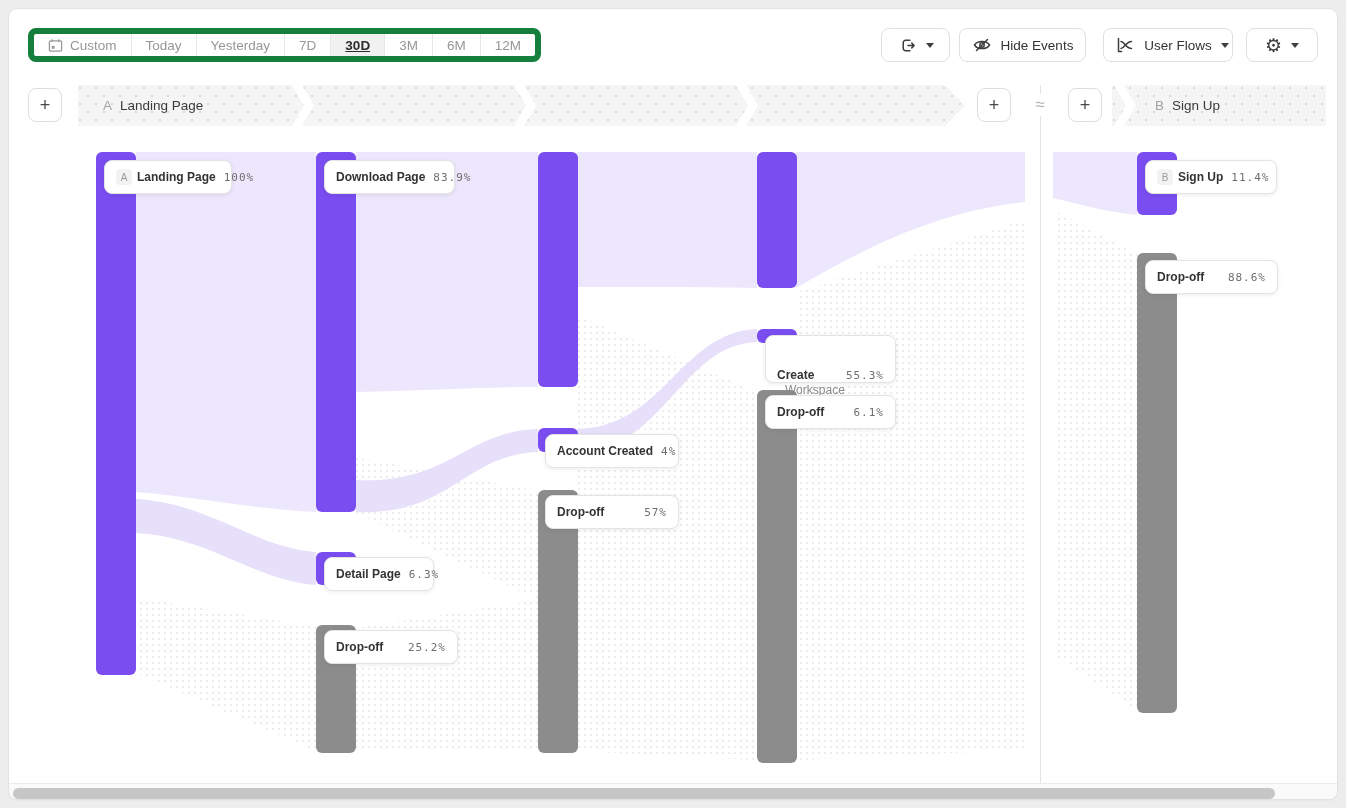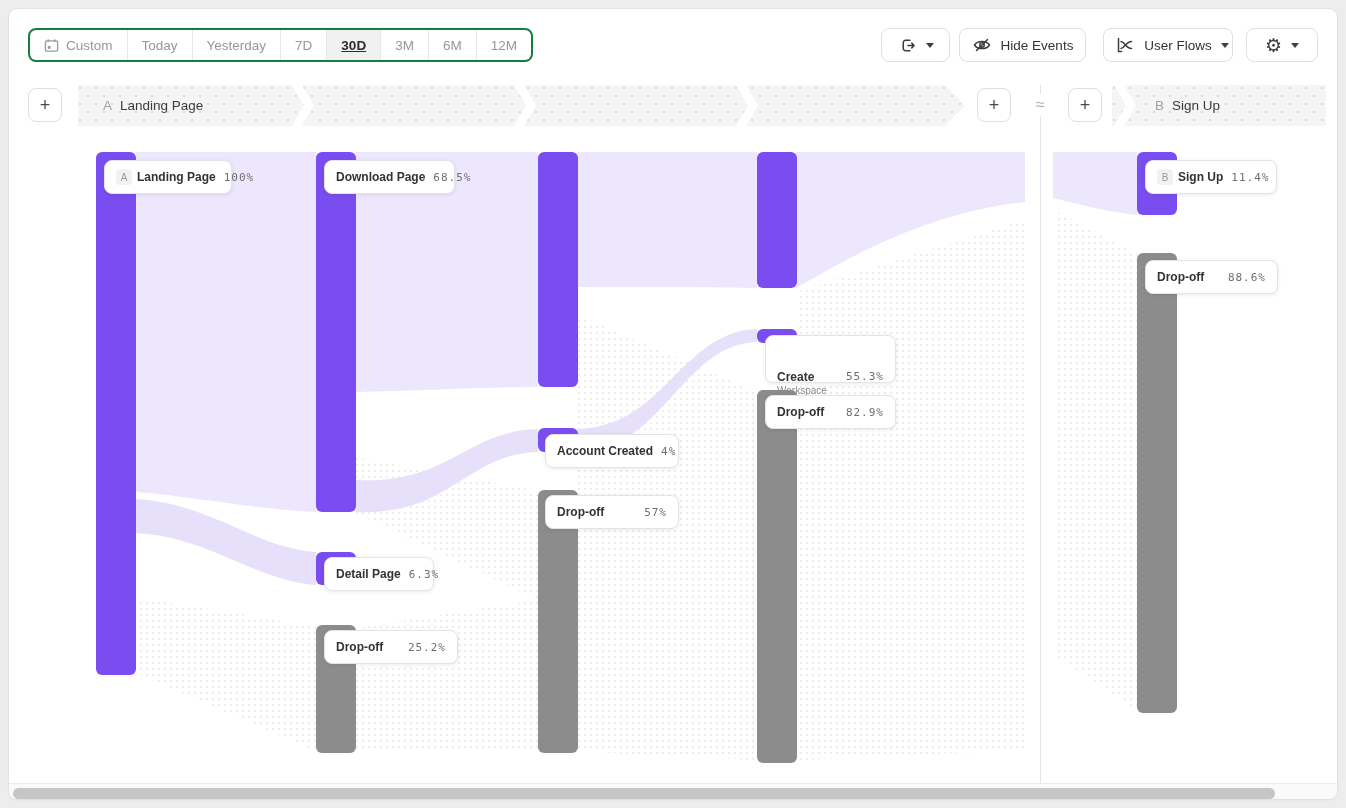--- a/index.html
+++ b/index.html
@@ -14,21 +14,21 @@
     position:absolute; left:8px; top:8px; width:1330px; height:792px;
     background:#fff; border:1px solid #e2e2e2; border-radius:9px;
     box-shadow:0 1px 2px rgba(0,0,0,.03);
   }
   .stage { position:absolute; left:0; top:0; width:1346px; height:808px; }
 
   
   .seg-group {
     position:absolute; left:28px; top:28px; height:34px;
     display:flex; align-items:stretch; background:#15803d;
-    border:2px solid #15803d; border-radius:8px; overflow:hidden; z-index:20;
+    border:6px solid #15803d; border-radius:8px; overflow:hidden; z-index:20;
   }
   .seg {
     display:flex; align-items:center; gap:7px; padding:0 14px;
     font-size:13.5px; color:#979797; border-right:1px solid #e7e7e7;
     cursor:pointer; white-space:nowrap; background:#fff;
   }
   .seg:last-child { border-right:none; }
   .seg.selected { background:#f1f1f1; color:#2d2d2d; font-weight:700;text-decoration:underline; }
   .tb-btn {
     position:absolute; top:28px; height:34px; background:#fff;
@@ -91,22 +91,22 @@
   .node-card .nlabel { font-size:12px; font-weight:700; color:#333; white-space:nowrap; }
   .node-card .pct { font-family:"DejaVu Sans Mono",monospace; font-size:11px;
     color:#6e6e6e; letter-spacing:1px; white-space:nowrap; }
   .node-badge {
     width:16px; height:16px; border-radius:4px; background:#f2f2f2; color:#9a9a9a;
     font-size:10px; display:flex; align-items:center; justify-content:center;
     margin-right:-2px; flex:0 0 auto;
   }
   .node-card.two-line { height:48px; flex-direction:column; align-items:stretch;
     justify-content:center; gap:1px; }
-  .node-card.two-line .row { display:flex; justify-content:space-between; align-items:flex-start;margin-top:47px; }
-  .node-card.two-line .nlabel2 { font-size:10px; font-weight:500; color:#8a8a8a; }
+  .node-card.two-line .row { display:flex; justify-content:space-between; align-items:flex-end;margin-top:47px; }
+  .node-card.two-line .nlabel2 { font-size:12px; font-weight:500; color:#8a8a8a;margin-left:8px; }
   .lead { display:flex; align-items:center; gap:7px; }
 
   
   .hline { position:absolute; left:9px; top:783px; width:1328px; height:1px;
     background:#ebebeb; z-index:10; }
   .scroll-track { position:absolute; left:9px; top:784px; width:1328px; height:15px;
     background:#fafafa; border-radius:0 0 8px 8px; z-index:10; }
   .scroll-thumb { position:absolute; left:4px; top:4px; width:1262px; height:11px;
     background:#c6c6c6; border-radius:6px; cursor:grab; }
 </style>
@@ -243,36 +243,36 @@
   <div class="node-card" style="left:104px; top:160px; width:128px;">
     <span class="lead">
       <span class="node-badge">A</span>
       <span class="nlabel">Landing Page</span>
     </span>
     <span class="pct">100%</span>
   </div>
 
   <div class="node-card" style="left:324px; top:160px; width:131px;">
     <span class="nlabel">Download Page</span>
-    <span class="pct">68.5%</span>
+    <span class="pct">83.9%</span>
   </div>
 
 
 
   <div class="node-card two-line" style="left:765px; top:335px; width:131px;">
     <div class="row">
       <span class="nlabel">Create</span>
       <span class="pct">55.3%</span>
     </div>
     <span class="nlabel2">Workspace</span>
   </div>
 
   <div class="node-card" style="left:765px; top:395px; width:131px;">
     <span class="nlabel">Drop-off</span>
-    <span class="pct">82.9%</span>
+    <span class="pct">6.1%</span>
   </div>
 
   <div class="node-card" style="left:545px; top:434px; width:134px;">
     <span class="nlabel">Account Created</span>
     <span class="pct">4%</span>
   </div>
 
   <div class="node-card" style="left:545px; top:495px; width:134px;">
     <span class="nlabel">Drop-off</span>
     <span class="pct">57%</span>

